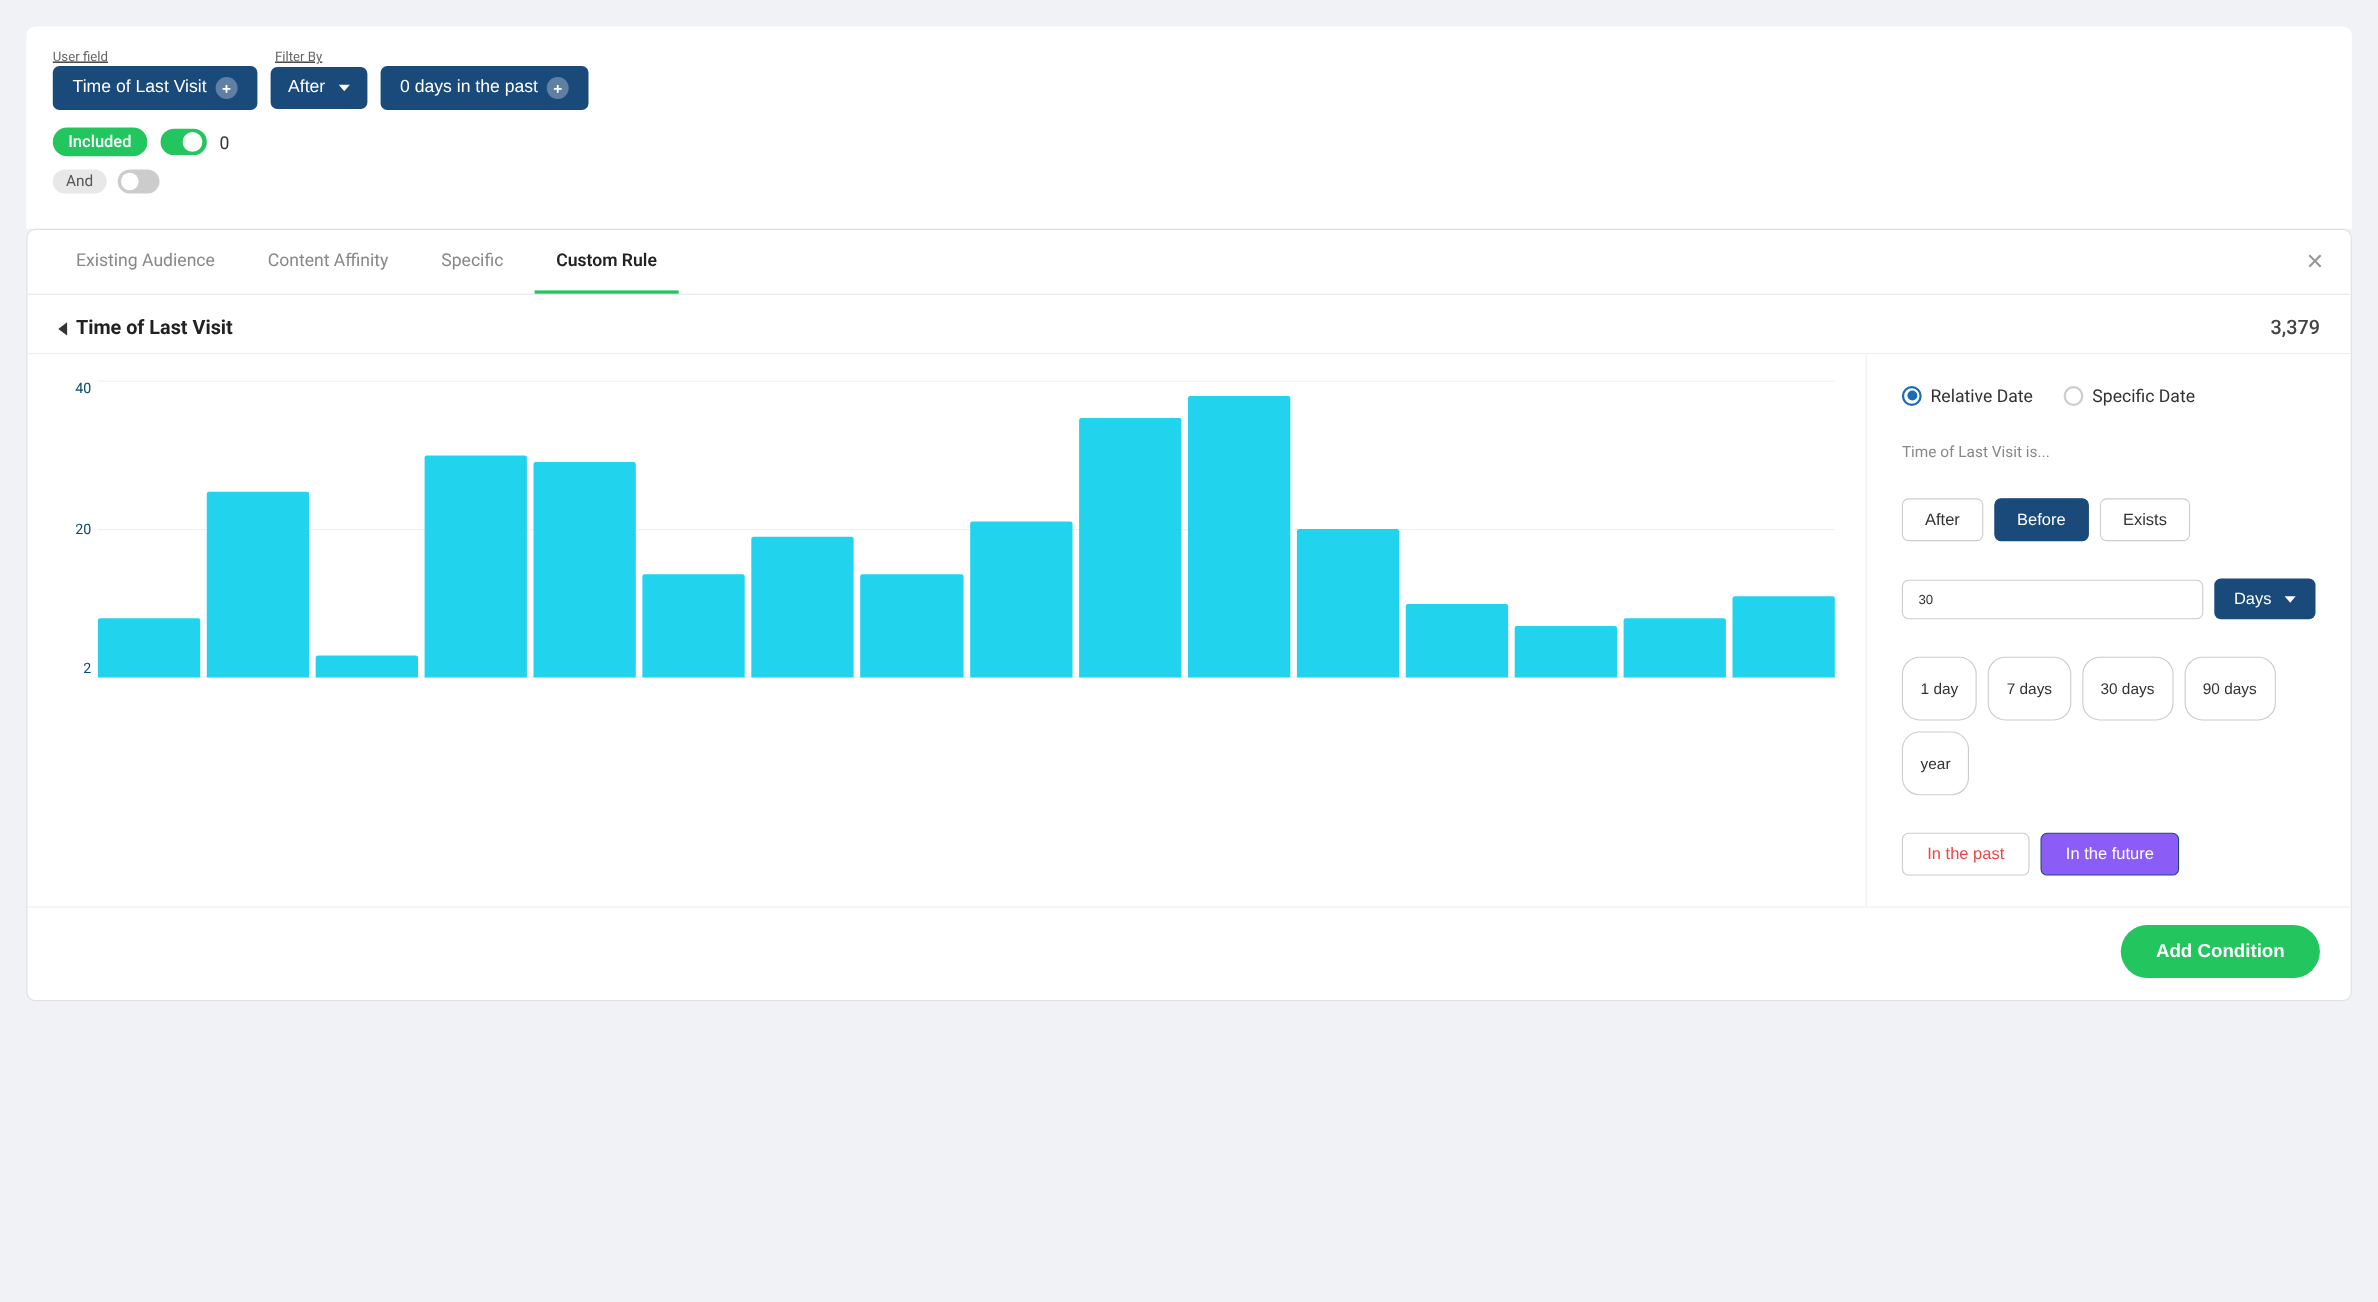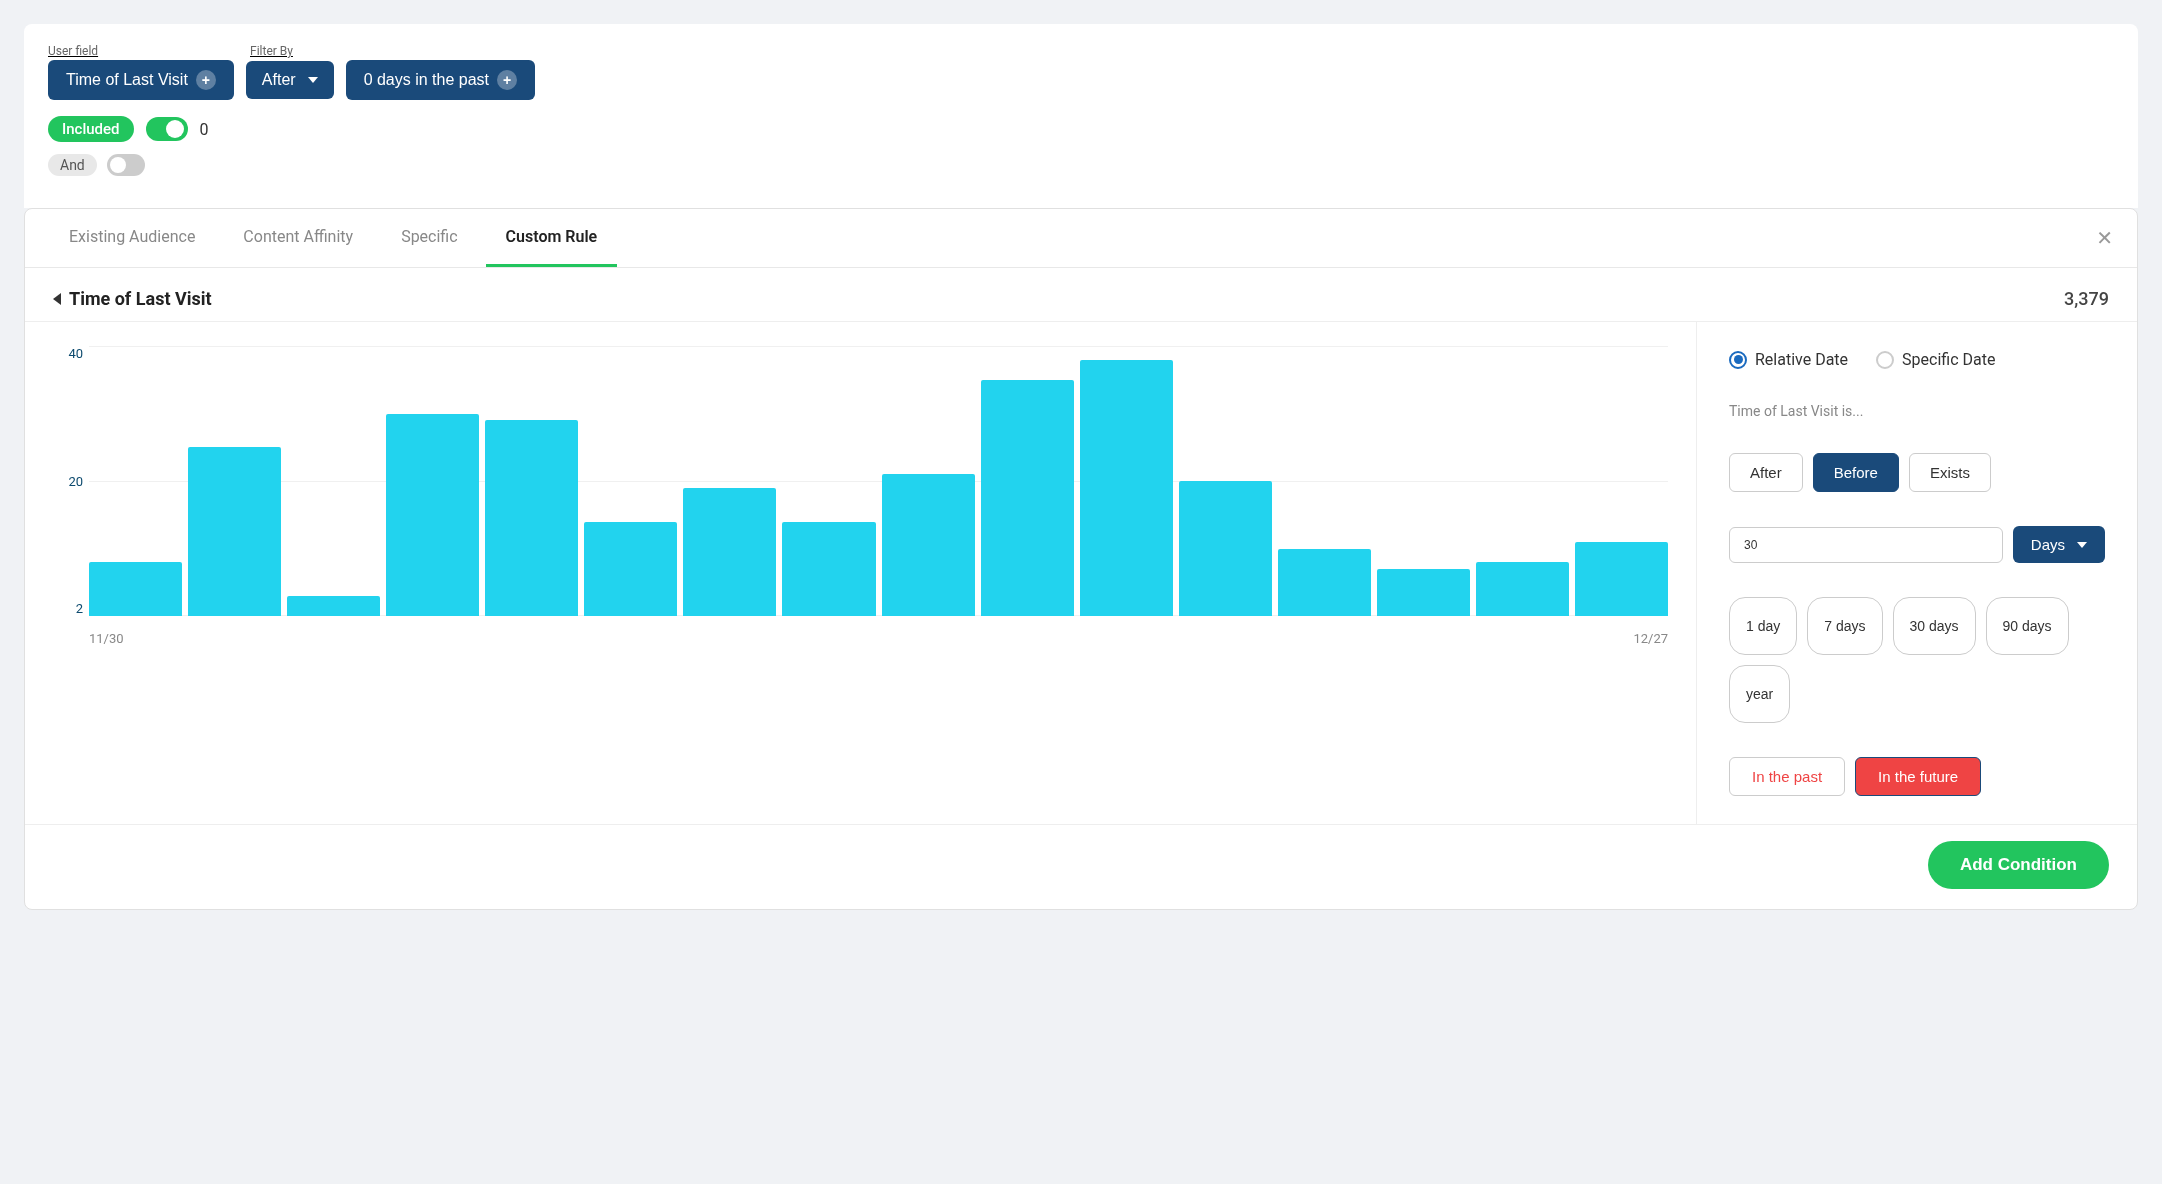--- a/index.html
+++ b/index.html
@@ -447,21 +447,21 @@
       font-size: 15px;
       border-radius: 6px;
       border: 1px solid #ccc;
       background: #fff;
       cursor: pointer;
       color: #ef4444;
       font-weight: 500;
     }
 
     .dir-btn.active {
-      background: #ef4444;
+      background: #8b5cf6;
       color: #fff;
       border-color: #1a4a7a;
     }
 
     .add-condition-row {
       display: flex;
       justify-content: flex-end;
       padding: 16px 28px 20px;
       border-top: 1px solid #eee;
     }
@@ -575,24 +575,20 @@
             <div class="bar" style="height: 52.5%;"></div>
             <div class="bar" style="height: 87.5%;"></div>
             <div class="bar" style="height: 95%;"></div>
             <div class="bar" style="height: 50%;"></div>
             <div class="bar" style="height: 25%;"></div>
             <div class="bar" style="height: 17.5%;"></div>
             <div class="bar" style="height: 20%;"></div>
             <div class="bar" style="height: 27.5%;"></div>
           </div>
 
-        <div class="x-labels">
-          <span>11/30</span>
-          <span>12/27</span>
-        </div>
       </div>
     </div>
 
     <div class="right-panel">
 
       <div class="radio-row">
         <div class="radio-option">
           <span class="radio-circle selected"></span>
           <span>Relative Date</span>
         </div>

